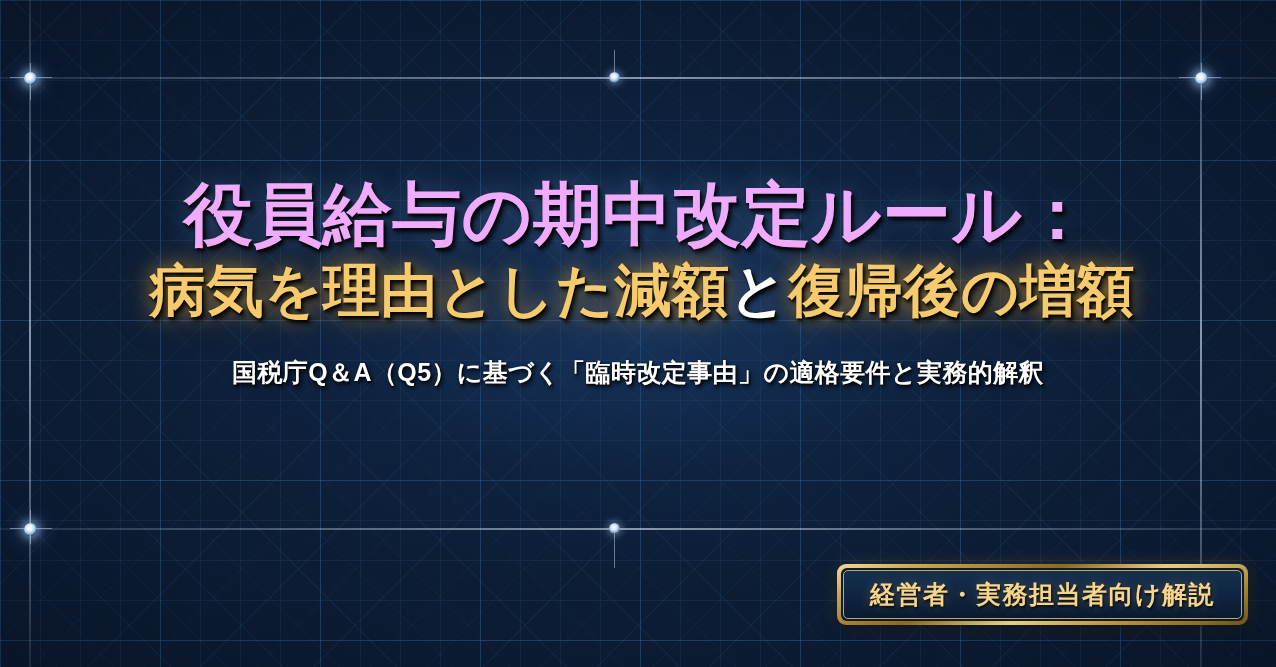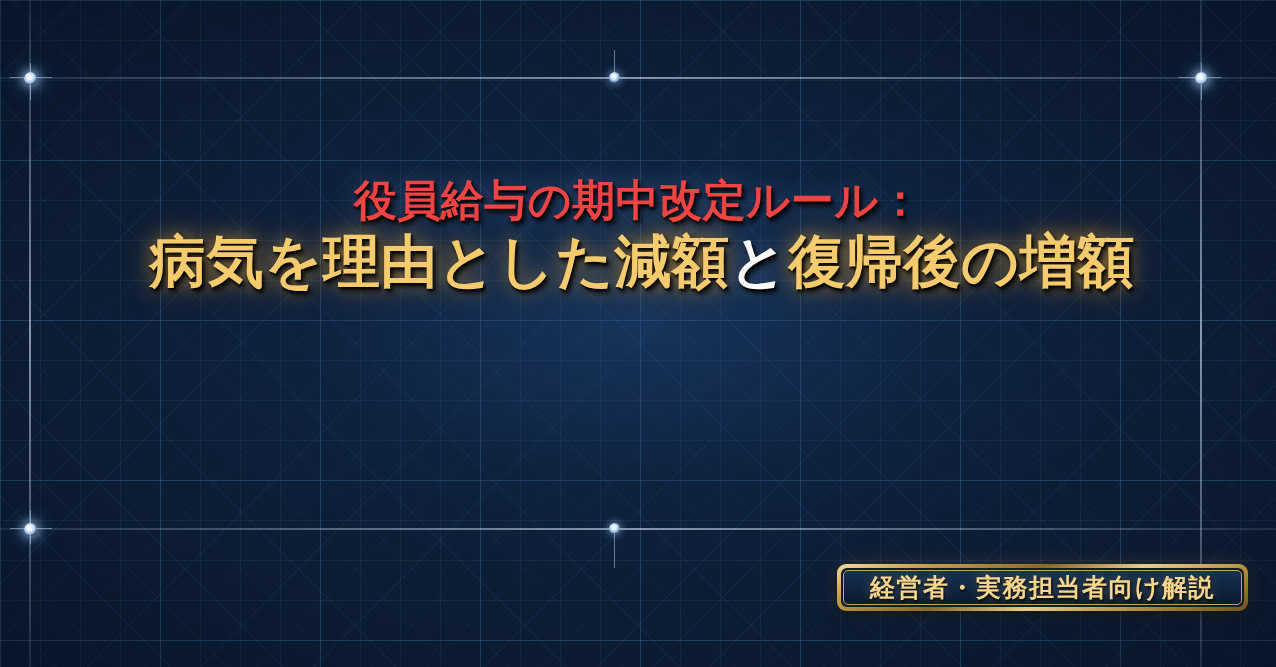--- a/index.html
+++ b/index.html
@@ -119,23 +119,23 @@
 
   
   .text-wrap {
     position: absolute;
     left: 0;
     right: 0;
     top: 176px;
     text-align: center;
   }
   .title-line1 {
-    font-size: 43px;
-    font-weight: bold;
-    color: #ef4444;
+    font-size: 69px;
+    font-weight: bold;
+    color: #f0abfc;
     letter-spacing: 0.5px;
     line-height: 1.12;
     text-shadow:
       3px 4px 5px rgba(0,0,0,0.88),
       1px 2px 2px rgba(0,0,0,0.85),
       0 0 26px rgba(150,195,255,0.30);
     white-space: nowrap;
   }
   .title-line2 {
     margin-top: 6px;
@@ -172,21 +172,21 @@
       1px 1px 2px rgba(0,0,0,0.8);
     white-space: nowrap;
   }
 
   
   .badge {
     position: absolute;
     left: 837px;
     top: 564px;
     width: 411px;
-    height: 47px;
+    height: 61px;
     border-radius: 9px;
     padding: 4px;
     box-sizing: border-box;
     background: linear-gradient(160deg,
       #f3dc9a 0%, #c9a24a 16%, #8a6a22 40%,
       #e7cd84 58%, #b28f3c 78%, #6f5318 100%);
     box-shadow: 0 4px 12px rgba(0,0,0,0.55),
                 0 0 18px rgba(228,186,92,0.18);
   }
   .badge-mid {
@@ -256,20 +256,21 @@
   <div class="node small" style="left:614px;  top:77px;"></div>
   <div class="node" style="left:1201px; top:78px;"></div>
   <div class="node" style="left:30px;   top:529px;"></div>
   <div class="node small" style="left:614px;  top:528px;"></div>
 
   <div class="text-wrap">
     <div class="title-line1">役員給与の期中改定ルール：</div>
     <div class="title-line2">
       <span class="gold">病気を理由とした減額</span><span class="white">と</span><span class="gold">復帰後の増額</span>
     </div>
+    <div class="subtitle">国税庁Q＆A（Q5）に基づく「臨時改定事由」の適格要件と実務的解釈</div>
   </div>
 
   <div class="badge">
     <div class="badge-mid">
       <div class="badge-inner">
         <span class="badge-text">経営者・実務担当者向け解説</span>
       </div>
     </div>
   </div>
 

